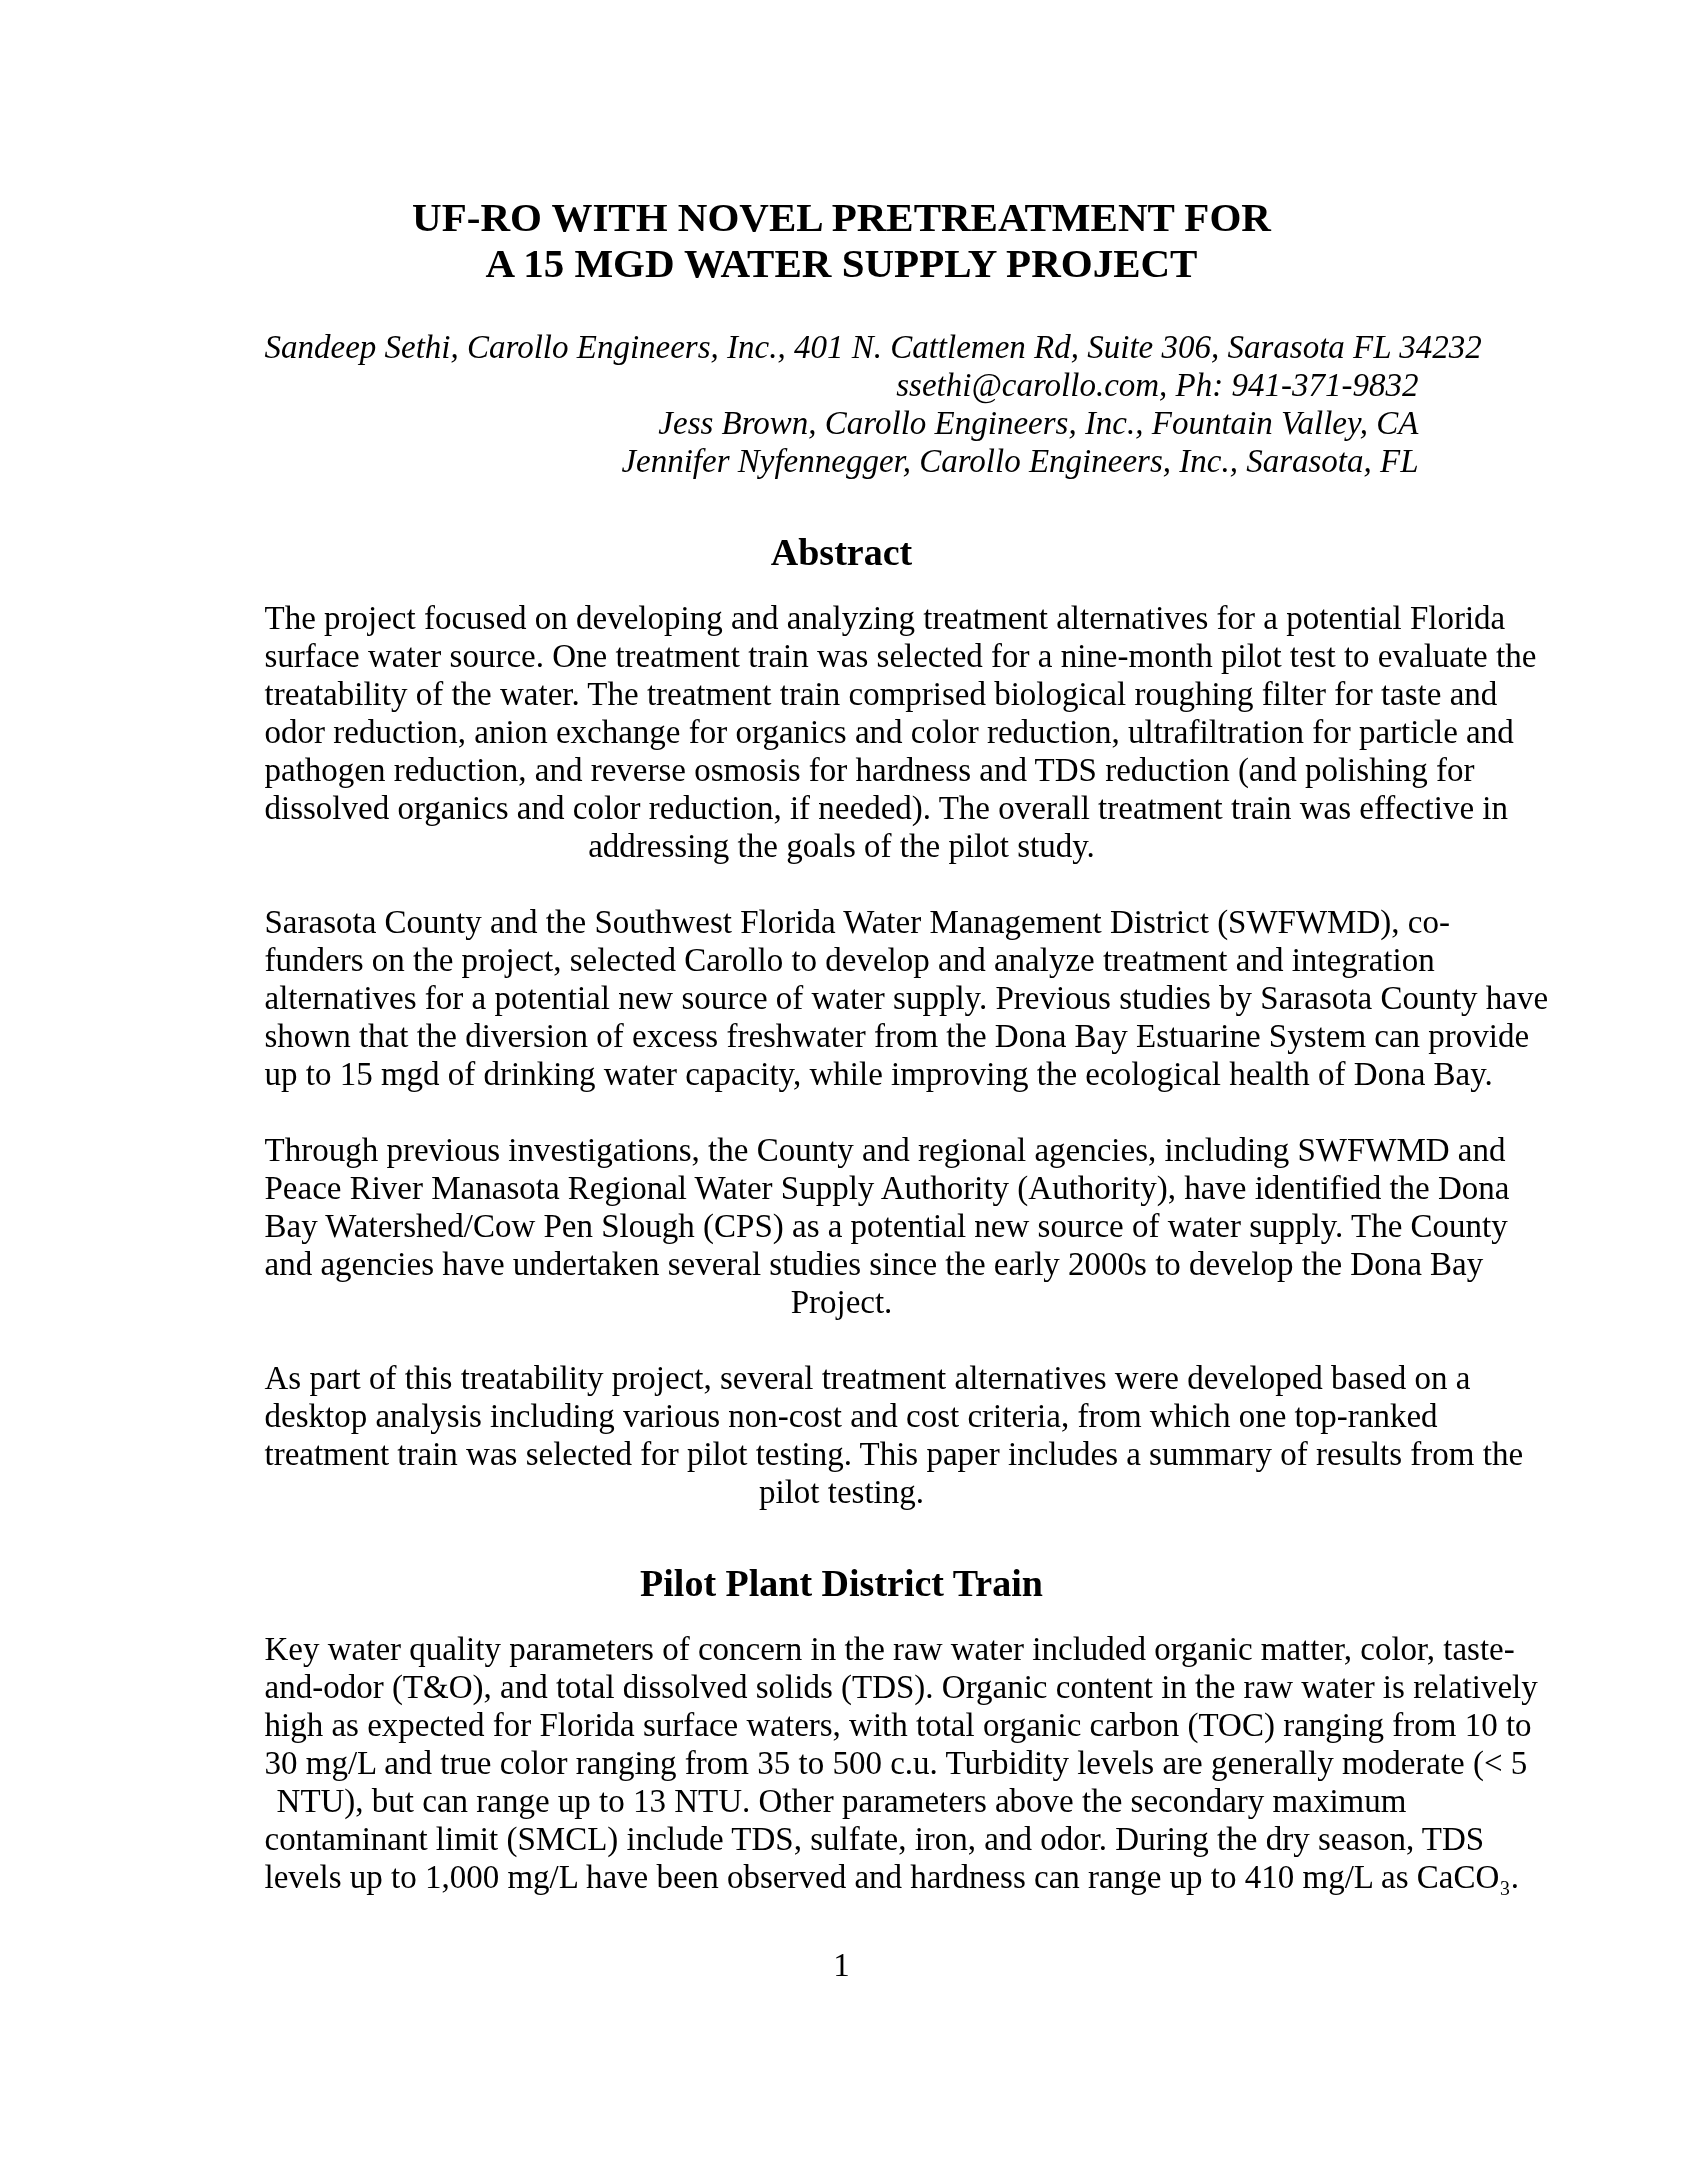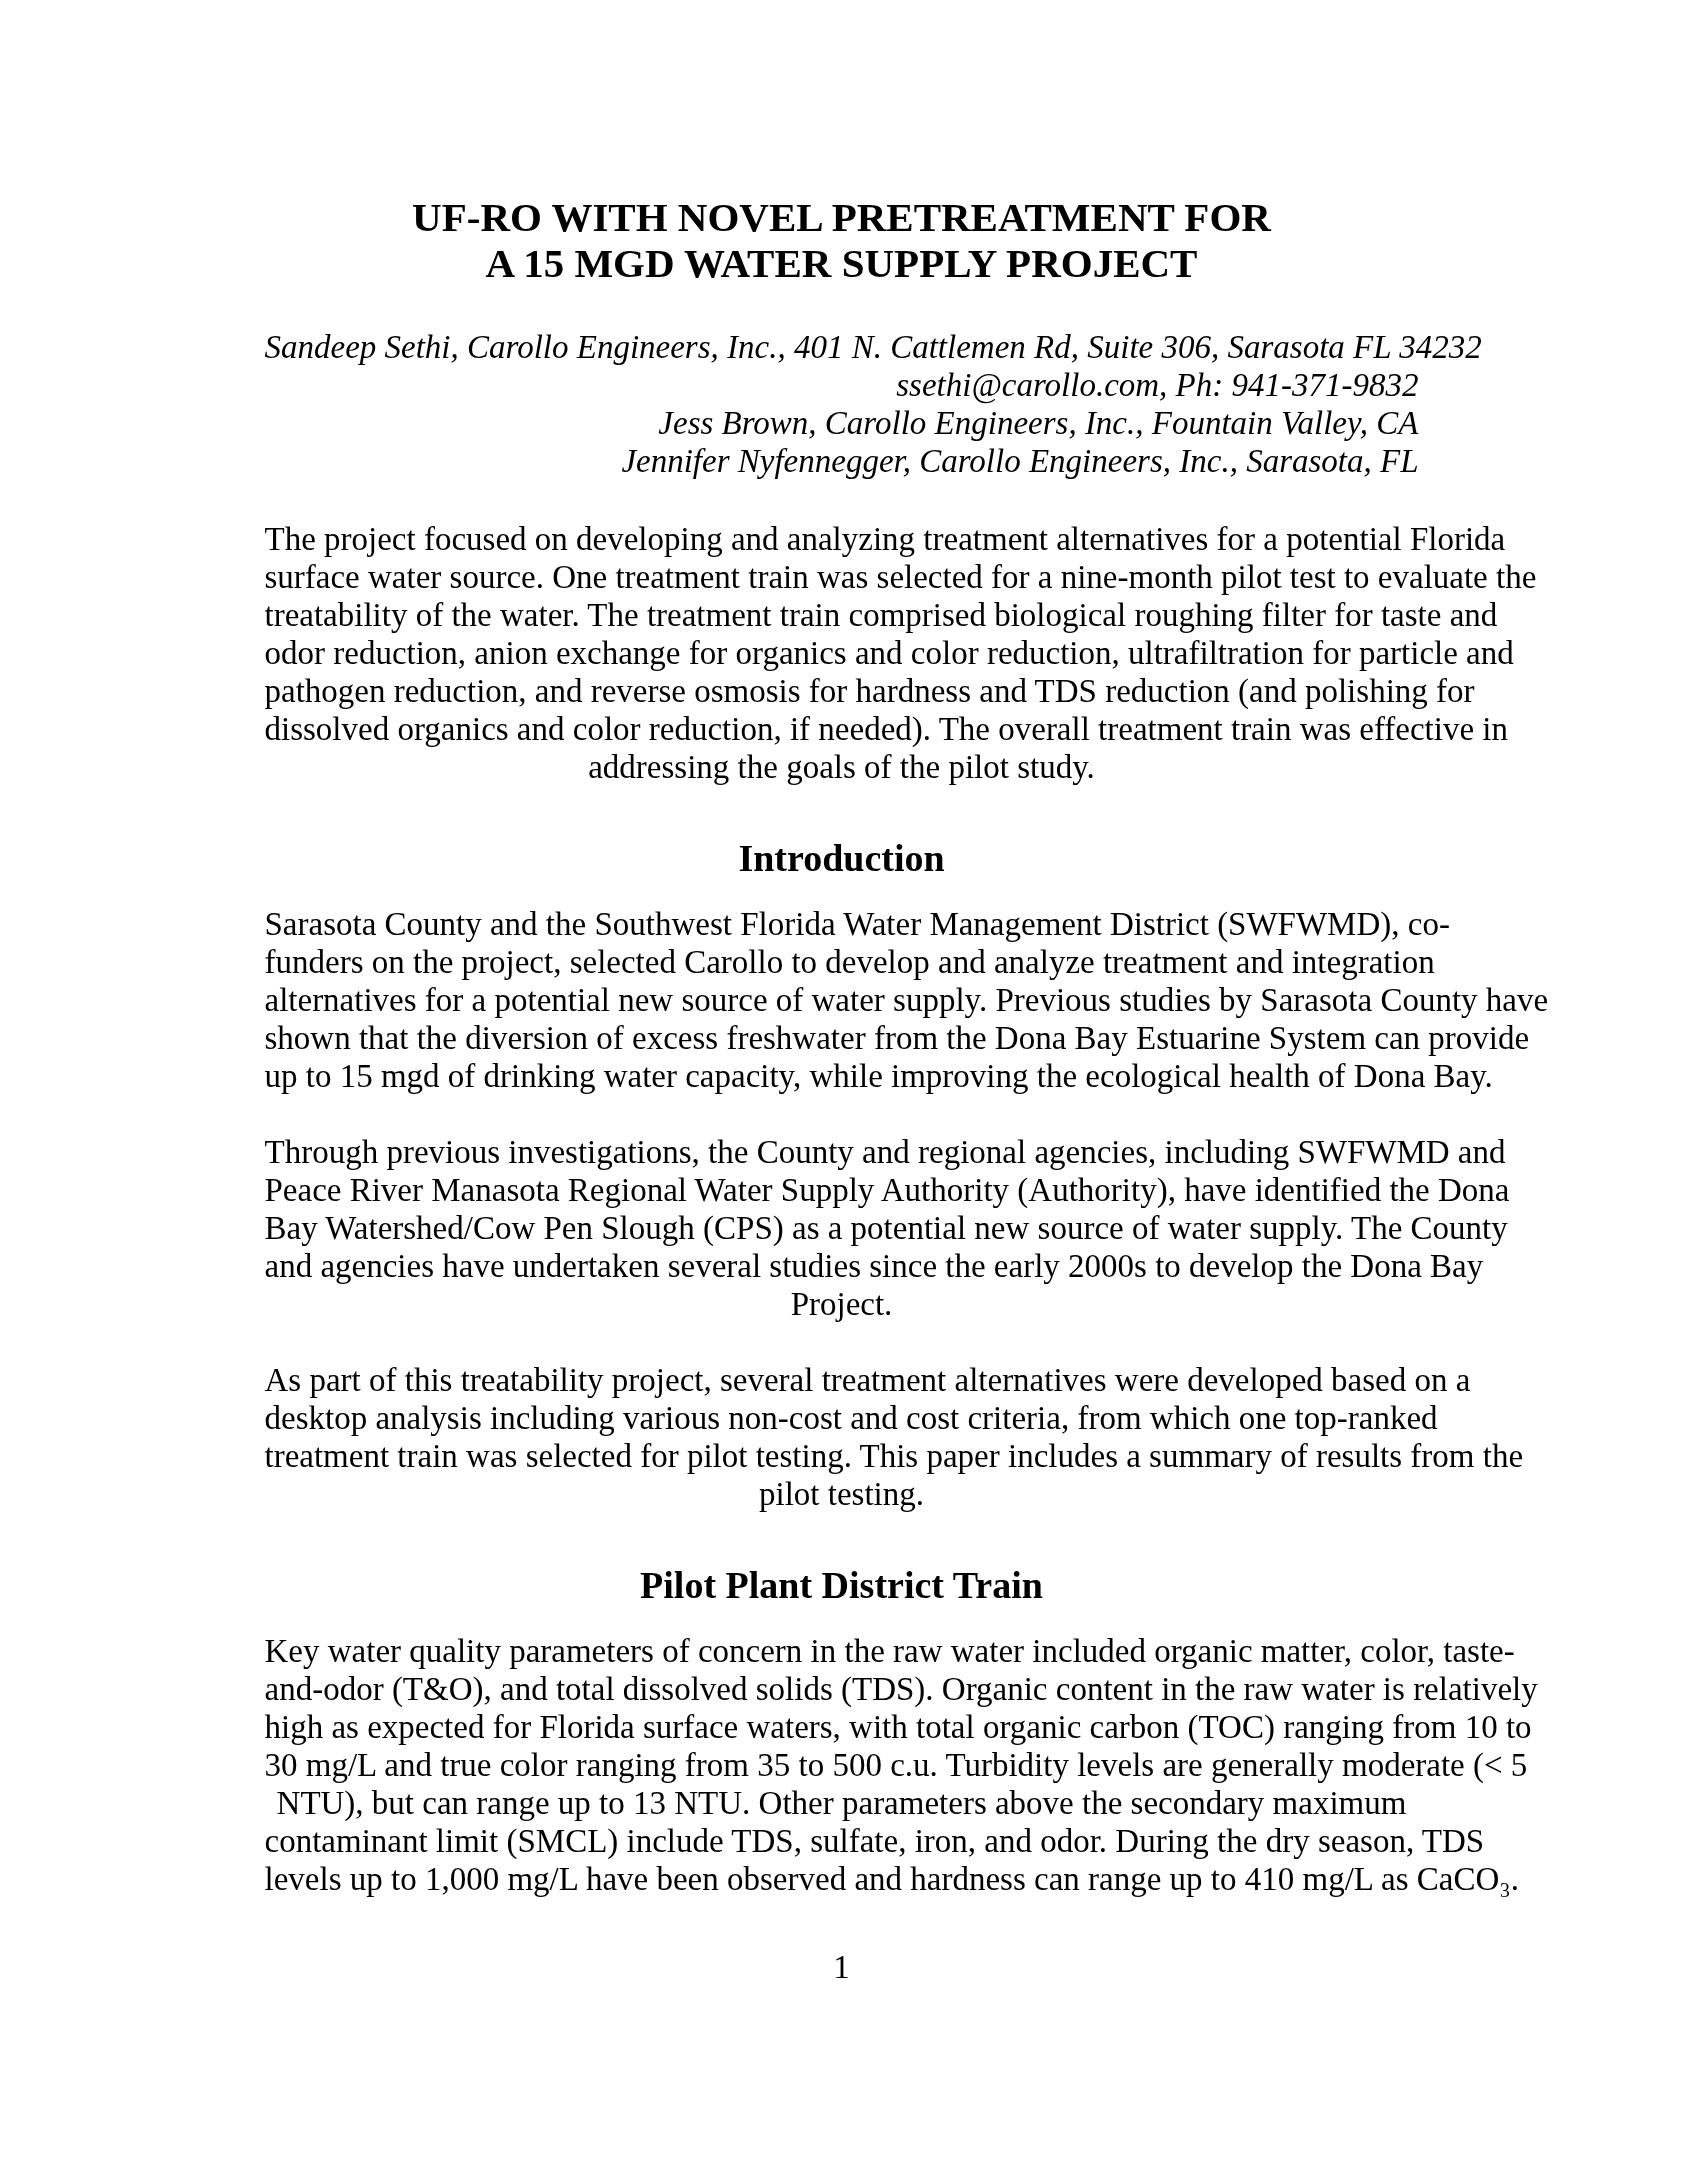--- a/index.html
+++ b/index.html
@@ -58,30 +58,30 @@
 <div class="page">
 
   <h1 class="paper-title lines">UF-RO WITH NOVEL PRETREATMENT FOR
 A 15 MGD WATER SUPPLY PROJECT</h1>
 
   <div class="byline lines">Sandeep Sethi, Carollo Engineers, Inc., 401 N. Cattlemen Rd, Suite 306, Sarasota FL 34232
 ssethi@carollo.com, Ph: 941-371-9832
 Jess Brown, Carollo Engineers, Inc., Fountain Valley, CA
 Jennifer Nyfennegger, Carollo Engineers, Inc., Sarasota, FL</div>
 
+  <h2 class="section-heading">Abstract</h2>
 
   <p class="body-para lines">The project focused on developing and analyzing treatment alternatives for a potential Florida
 surface water source. One treatment train was selected for a nine-month pilot test to evaluate the
 treatability of the water. The treatment train comprised biological roughing filter for taste and
 odor reduction, anion exchange for organics and color reduction, ultrafiltration for particle and
 pathogen reduction, and reverse osmosis for hardness and TDS reduction (and polishing for
 dissolved organics and color reduction, if needed). The overall treatment train was effective in
 addressing the goals of the pilot study.</p>
 
-  <h2 class="section-heading">Introduction</h2>
 
   <p class="body-para lines">Sarasota County and the Southwest Florida Water Management District (SWFWMD), co-
 funders on the project, selected Carollo to develop and analyze treatment and integration
 alternatives for a potential new source of water supply. Previous studies by Sarasota County have
 shown that the diversion of excess freshwater from the Dona Bay Estuarine System can provide
 up to 15 mgd of drinking water capacity, while improving the ecological health of Dona Bay.</p>
 
   <p class="body-para lines">Through previous investigations, the County and regional agencies, including SWFWMD and
 Peace River Manasota Regional Water Supply Authority (Authority), have identified the Dona
 Bay Watershed/Cow Pen Slough (CPS) as a potential new source of water supply. The County

